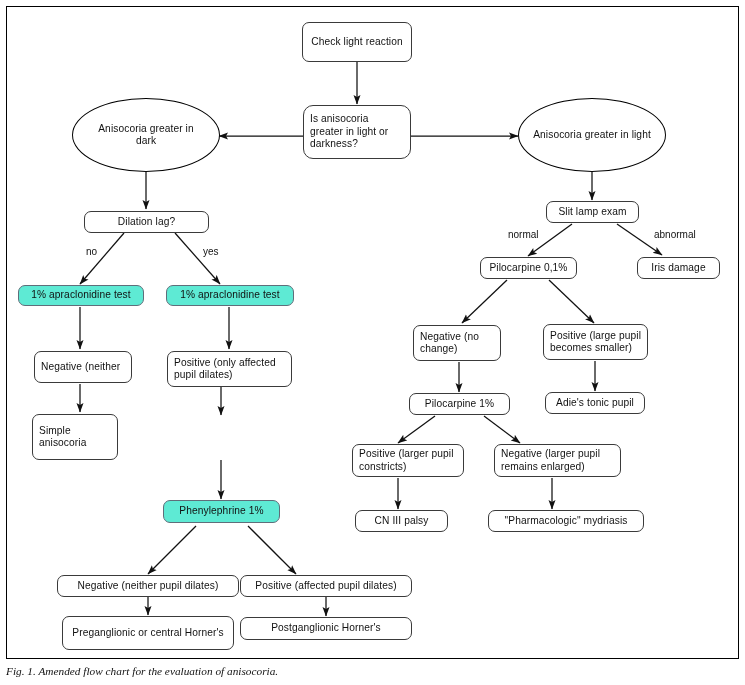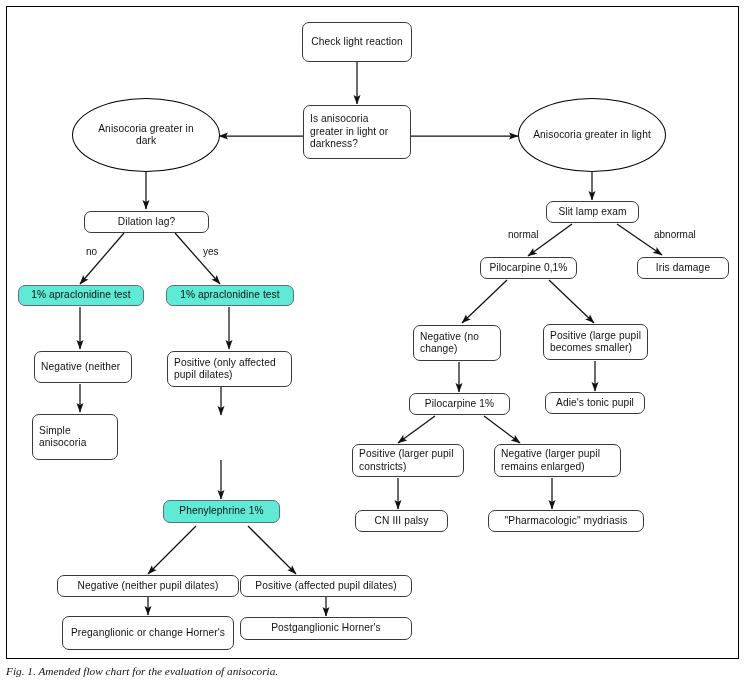--- a/index.html
+++ b/index.html
@@ -155,21 +155,21 @@
       <path d="M398,478 L398,509"></path>
 
       <path d="M552,478 L552,509"></path>
     </g>
   </svg>
 
   <div class="node box center" style="left:302px; top:22px; width:110px; height:40px;">
     <span class="txt">Check light reaction</span>
   </div>
 
-  <div class="node box left" style="left:303px; top:105px; width:108px; height:54px;">
+  <div class="node box left" style="left:303px; top:105px; width:108px; height:54px;border-radius:10px;">
     <span class="txt">Is anisocoria greater in light or darkness?</span>
   </div>
 
   <div class="node ellipse" style="left:72px; top:98px; width:148px; height:74px;">
     <span class="txt">Anisocoria greater in dark</span>
   </div>
 
   <div class="node ellipse" style="left:518px; top:98px; width:148px; height:74px;">
     <span class="txt">Anisocoria greater in light</span>
   </div>
@@ -208,39 +208,39 @@
 
   <div class="node box center" style="left:57px; top:575px; width:182px; height:22px;">
     <span class="txt">Negative (neither pupil dilates)</span>
   </div>
 
   <div class="node box center" style="left:240px; top:575px; width:172px; height:22px;">
     <span class="txt">Positive (affected pupil  dilates)</span>
   </div>
 
   <div class="node box center" style="left:62px; top:616px; width:172px; height:34px;">
-    <span class="txt">Preganglionic or change Horner's</span>
+    <span class="txt">Preganglionic or central Horner's</span>
   </div>
 
   <div class="node box center" style="left:240px; top:617px; width:172px; height:23px;">
     <span class="txt">Postganglionic Horner's</span>
   </div>
 
   <div class="node box center" style="left:546px; top:201px; width:93px; height:22px;">
     <span class="txt">Slit lamp exam</span>
   </div>
 
   <span class="edge-label" style="left:508px; top:229px;">normal</span>
   <span class="edge-label" style="left:654px; top:229px;">abnormal</span>
 
   <div class="node box center" style="left:480px; top:257px; width:97px; height:22px;">
     <span class="txt">Pilocarpine 0,1%</span>
   </div>
 
-  <div class="node box center" style="left:637px; top:257px; width:92px; height:22px;">
+  <div class="node box center" style="left:637px; top:257px; width:83px; height:22px;">
     <span class="txt">Iris damage</span>
   </div>
 
   <div class="node box left" style="left:413px; top:325px; width:88px; height:36px;">
     <span class="txt">Negative (no change)</span>
   </div>
 
   <div class="node box left" style="left:543px; top:324px; width:105px; height:36px;">
     <span class="txt">Positive (large pupil becomes smaller)</span>
   </div>

